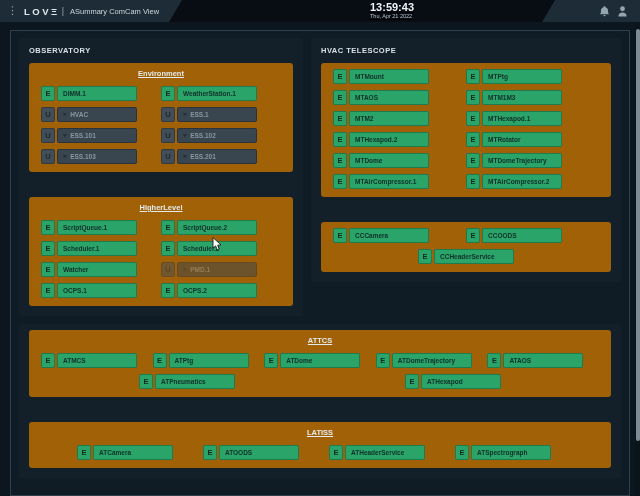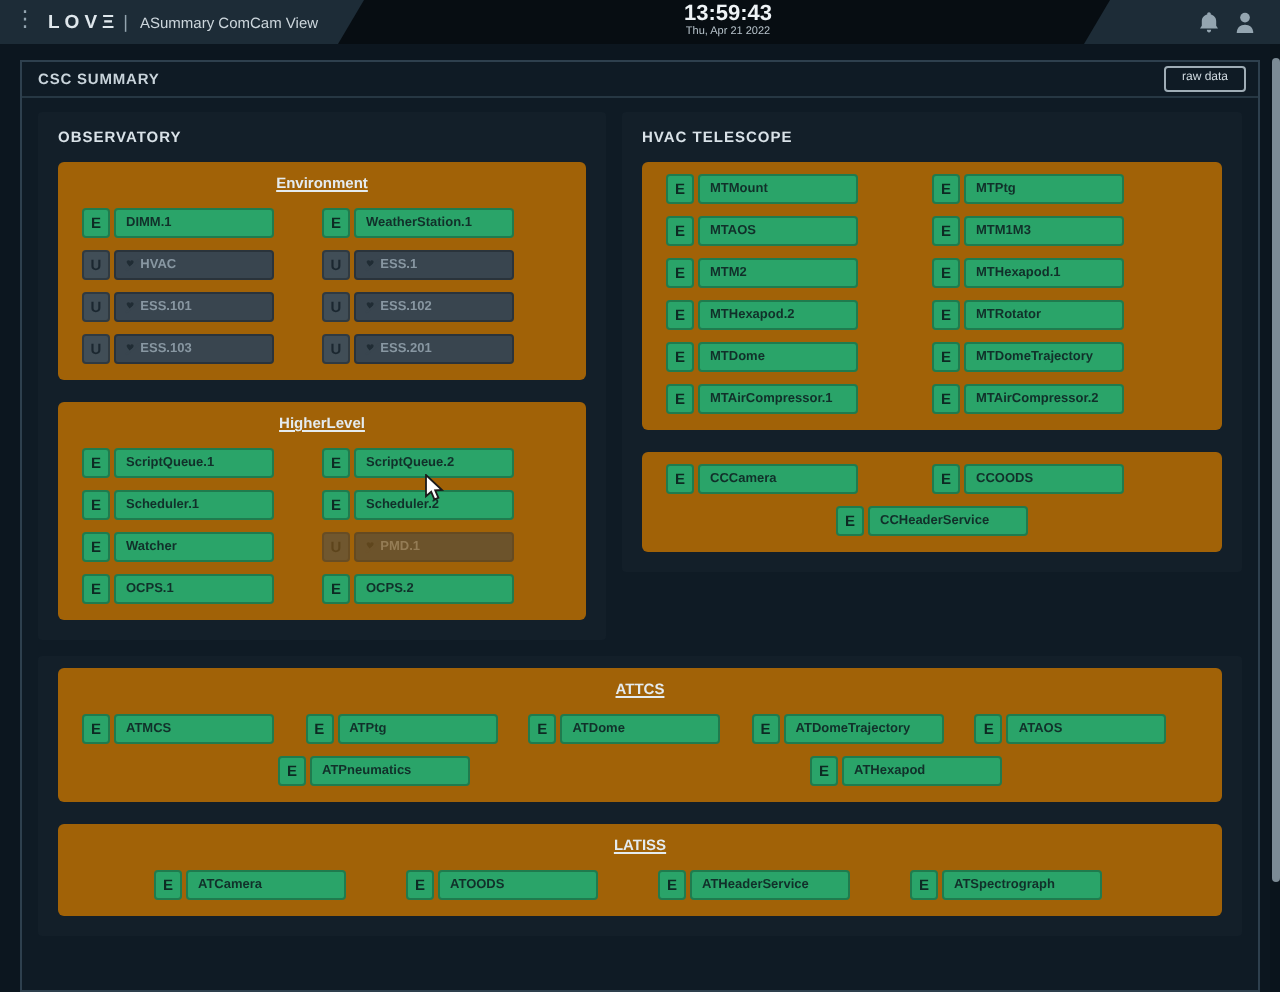--- a/index.html
+++ b/index.html
@@ -10,21 +10,21 @@
   }
   
   .topbar{position:absolute;left:0;top:0;width:640px;height:22px;background:#070d12;}
   .tb-left{position:absolute;left:0;top:0;height:22px;width:182px;background:#1d2c37;
     clip-path:polygon(0 0,100% 0,calc(100% - 13px) 100%,0 100%);
     display:flex;align-items:center;gap:6px;padding-left:7px;box-sizing:border-box;}
   .kebab{color:#94a5b0;font-size:11px;line-height:1;cursor:pointer;margin-top:-1px;}
   .logo{color:#dfe7ec;font-size:9.5px;font-weight:bold;letter-spacing:2.5px;}
   .logo-sep{color:#94a5b0;font-size:9px;margin-left:-4px;}
   .view-title{color:#ccd6dc;font-size:7.5px;white-space:nowrap;}
-  .tb-clock{position:absolute;left:364px;top:2px;transform:translateX(-50%);text-align:center;}
+  .tb-clock{position:absolute;left:392px;top:2px;transform:translateX(-50%);text-align:left;text-decoration:underline;}
   .tb-time{color:#eef3f6;font-size:11px;font-weight:bold;line-height:11px;}
   .tb-date{color:#b6c2ca;font-size:5.5px;line-height:7px;}
   .tb-right{position:absolute;right:0;top:0;height:22px;width:98px;background:#1d2c37;
     clip-path:polygon(13px 0,100% 0,100% 100%,0 100%);
     display:flex;align-items:center;justify-content:flex-end;gap:9px;
     padding-right:13px;box-sizing:border-box;}
   .tb-icon{display:flex;cursor:pointer;}
   
   .scrollbar{position:absolute;right:0;top:22px;width:5px;height:474px;background:#0a141c;}
   .scroll-thumb{position:absolute;top:7px;left:0.5px;width:4px;height:412px;background:#7c8b95;border-radius:2px;}
@@ -38,21 +38,21 @@
     border-radius:2px;padding:2px 8px;font-family:inherit;cursor:pointer;line-height:1.2;}
   .content{padding:7px 8px;}
   .prow{display:flex;gap:8px;align-items:flex-start;}
   .panel{background:#131f29;border-radius:2px;padding:6px 10px 10px;box-sizing:border-box;}
   .panel-title{color:#d9e2e8;font-size:7.5px;font-weight:bold;letter-spacing:.5px;margin:2px 0 8px 0;}
   #panel-observatory{width:284px;flex:none;}
   #panel-main{flex:1;}
   #panel-aux{margin-top:8px;}
   
   .group-box{background:#a16207;border-radius:3px;padding:6px 12px 8px;}
-  .groups > .group-box + .group-box{margin-top:11px;}
+  .groups > .group-box + .group-box{margin-top:25px;}
   .group-title{text-align:center;color:#e4ebef;font-size:7.5px;font-weight:bold;
     text-decoration:underline;margin-bottom:8px;}
   .csc-row + .csc-row{margin-top:6px;}
   .row-cols-2{display:grid;grid-template-columns:1fr 1fr;}
   .row-cols-5{display:grid;grid-template-columns:repeat(5,1fr);}
   .row-cols-4{display:flex;gap:30px;padding-left:36px;}
   .row-center-1{display:flex;justify-content:center;}
   .row-center-2{display:flex;justify-content:center;gap:170px;}
   
   .csc{display:inline-flex;height:15px;cursor:pointer;}
@@ -99,24 +99,20 @@
         </svg>
     </span>
   </div>
 </div>
 
 <div class="scrollbar">
   <div class="scroll-thumb"></div>
 </div>
 
 <div class="container">
-  <div class="cs-header">
-    <span class="cs-title">CSC SUMMARY</span>
-    <button class="raw-data">raw data</button>
-  </div>
   <div class="content">
     <div class="prow">
       <div class="panel" id="panel-observatory">
         <div class="panel-title">OBSERVATORY</div>
         <div class="groups">
             <div class="group-box">
               <div class="group-title">Environment</div>
               <div class="csc-row row-cols-2">
                 <div class="csc">
                   <span class="state">E</span>

